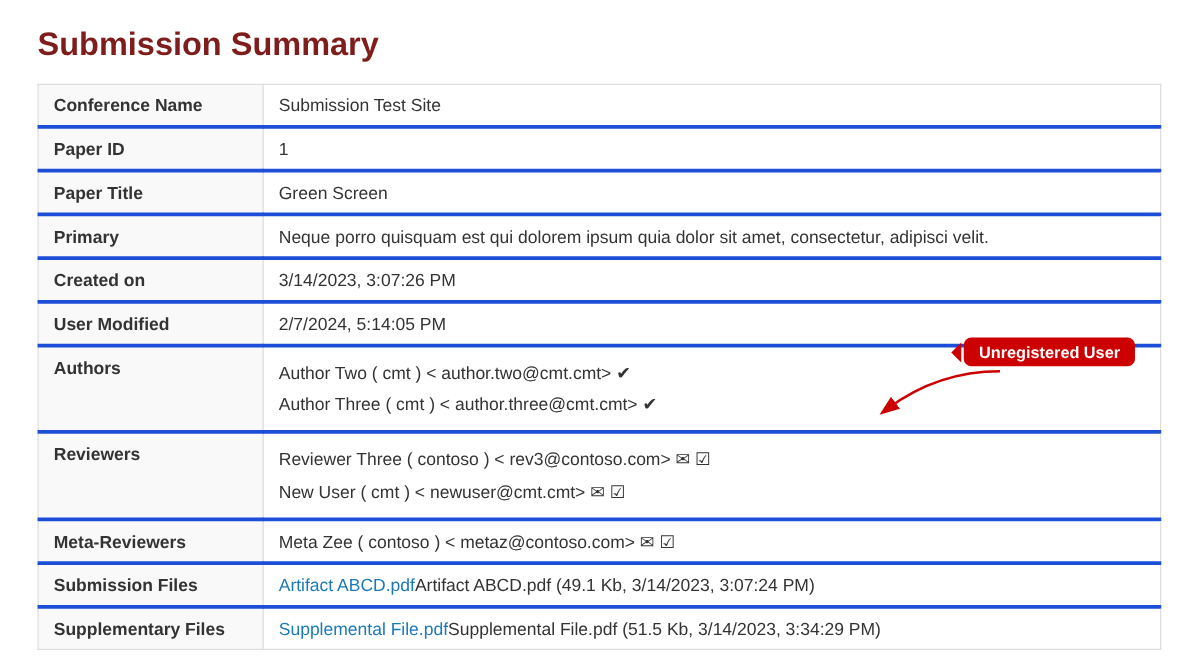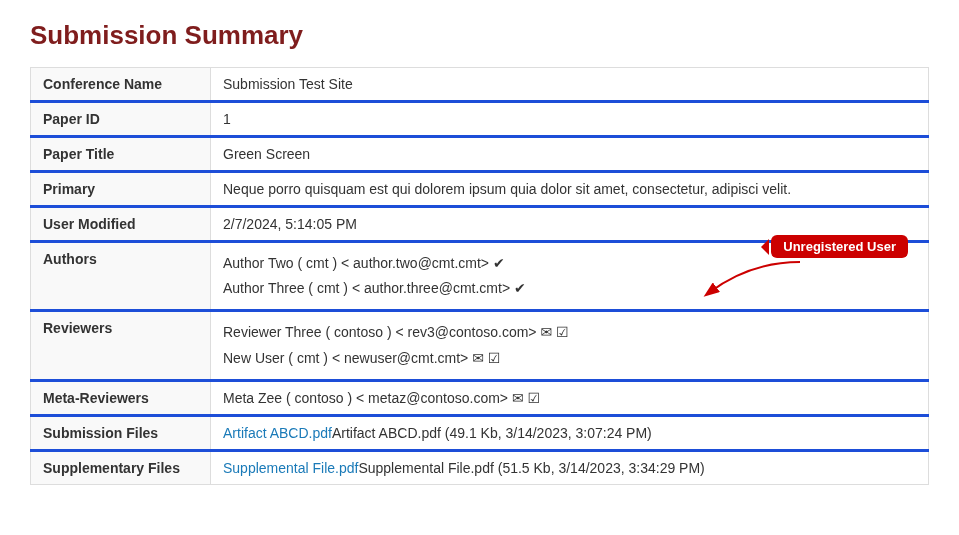--- a/index.html
+++ b/index.html
@@ -90,20 +90,24 @@
       </tr>
       <tr>
         <td>Paper Title</td>
         <td>Green Screen</td>
       </tr>
       <tr>
         <td>Primary</td>
         <td>Neque porro quisquam est qui dolorem ipsum quia dolor sit amet, consectetur, adipisci velit.</td>
       </tr>
       <tr>
+        <td>Created on</td>
+        <td>3/14/2023, 3:07:26 PM</td>
+      </tr>
+      <tr>
         <td>User Modified</td>
         <td>2/7/2024, 5:14:05 PM</td>
       </tr>
       <tr>
         <td>Authors</td>
         <td style="position: relative;">
           <div style="position: relative;">
             <span class="author-line">Author Two ( cmt ) &lt; author.two@cmt.cmt&gt; ✔</span>
             <span class="author-line">Author Three ( cmt ) &lt; author.three@cmt.cmt&gt; ✔</span>
           </div>

